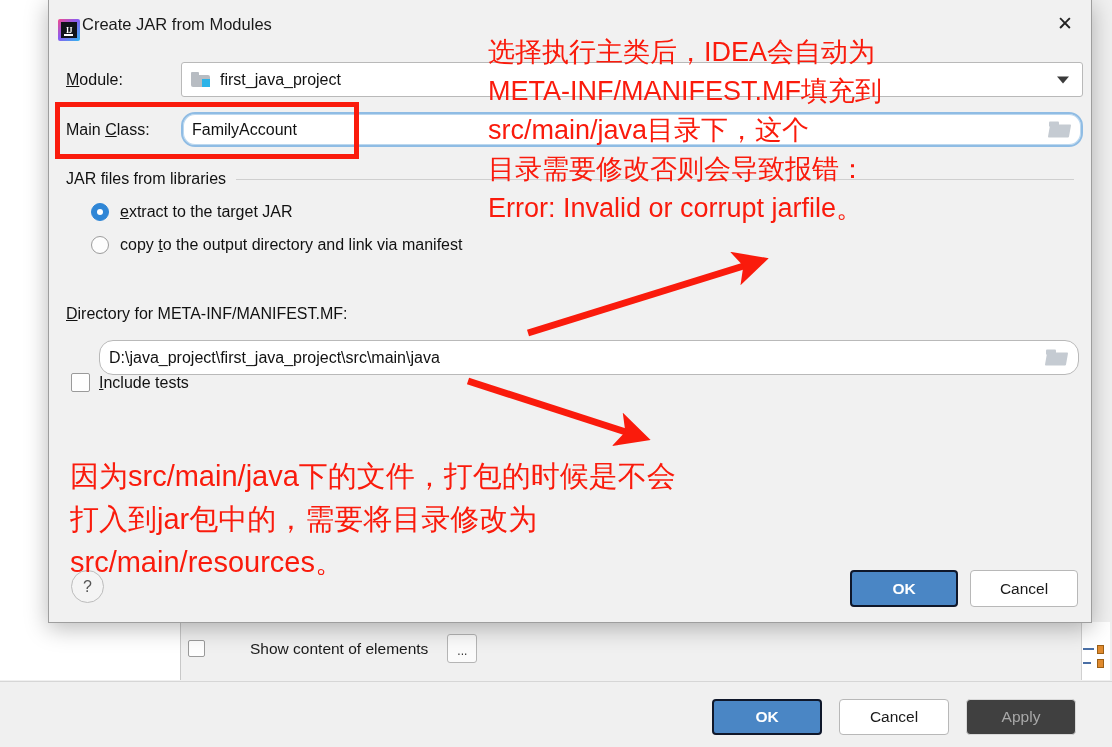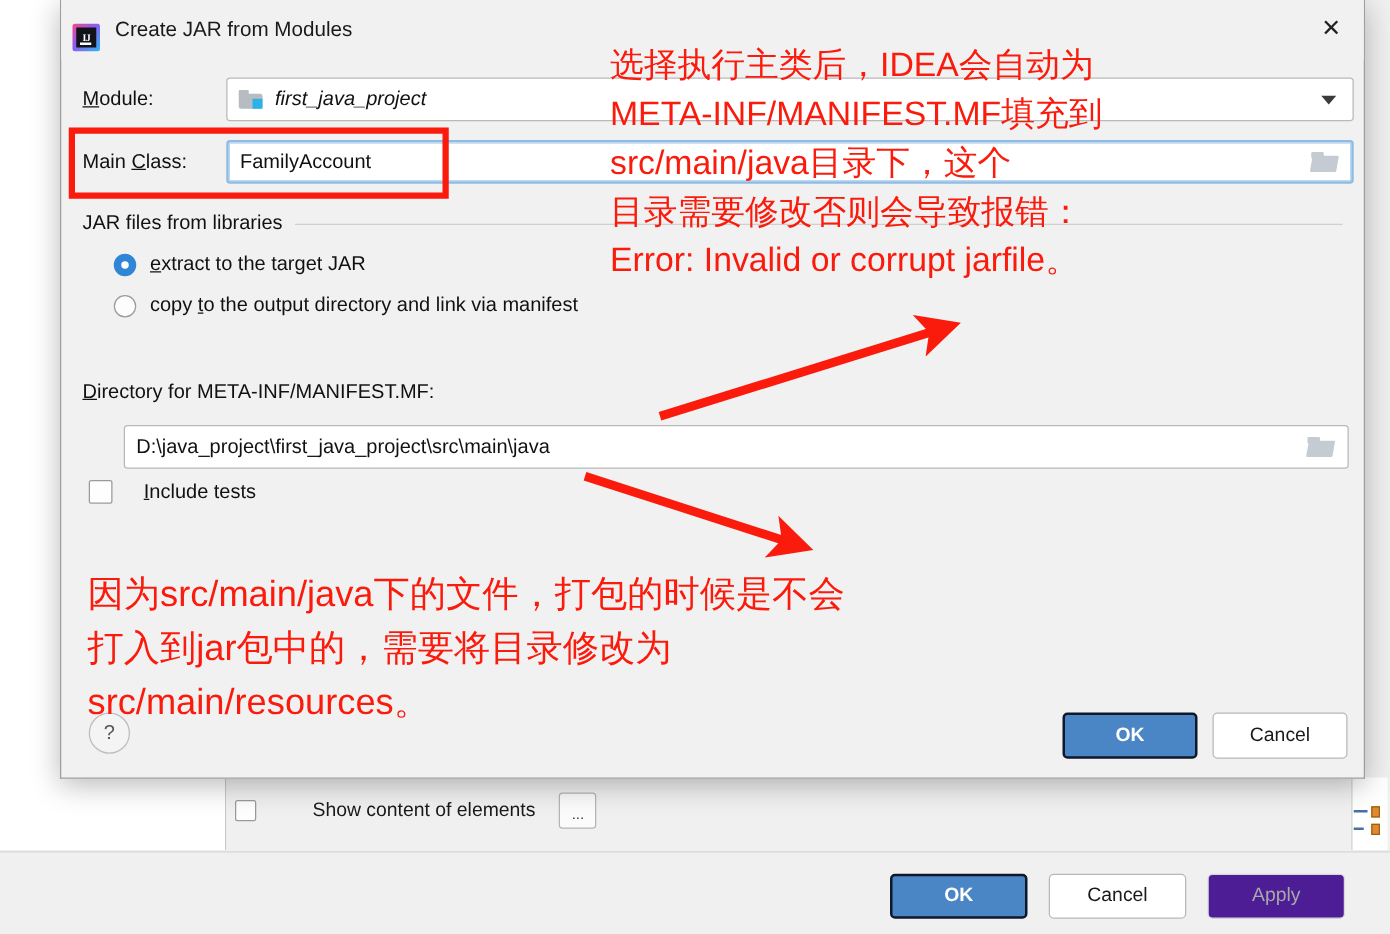--- a/index.html
+++ b/index.html
@@ -110,21 +110,21 @@
     background: #ffffff;
     color: #1a1a1a;
   }
   .btn.primary {
     background: #4a86c5;
     border: 2px solid #0f172a;
     color: #ffffff;
     font-weight: bold;
   }
   .btn.disabled {
-    background: #4c1d95;
+    background: #404040;
     border: 1px solid #d8d8d8;
     color: #a8a8a8;
   }
 
   #bg-buttons {
     position: absolute;
     left: 712px; top: 699px;
     display: flex;
     gap: 17px;
   }
@@ -173,21 +173,21 @@
     position: relative;
   }
   #ij-icon .inner::after {
     content: "";
     position: absolute;
     bottom: 2px; left: 3px;
     width: 9px; height: 2px;
     background: #ffffff;
   }
   #dlg-title {
-    margin-left: 12px;
+    margin-left: 2px;
     font-size: 16.5px;
     color: #1a1a1a;
   }
   #dlg-close {
     position: absolute;
     right: 8px; top: 6px;
     width: 36px; height: 34px;
     display: flex;
     align-items: center;
     justify-content: center;
@@ -213,21 +213,20 @@
   .combo {
     width: 902px; height: 35px;
     background: #ffffff;
     border: 1px solid #b9b9b9;
     border-radius: 3px;
     display: flex;
     align-items: center;
     padding: 0 16px 0 9px;
     box-sizing: border-box;
     position: relative;
-    font-style: italic;
   }
   .folder-mini {
     width: 19px; height: 15px;
     position: relative;
     flex: 0 0 auto;
   }
   .folder-mini .body {
     position: absolute;
     left: 0; top: 3px;
     width: 19px; height: 12px;
@@ -261,21 +260,21 @@
     border-right: 6px solid transparent;
     border-top: 7px solid #3b3b3b;
   }
 
   #row-mainclass { left: 17px; top: 112px; justify-content: space-between; }
   #row-mainclass .field-label { width: 115px; }
   .textfield {
     height: 35px;
     background: #ffffff;
     border: 1px solid #b9b9b9;
-    border-radius: 3px;
+    border-radius: 14px;
     display: flex;
     align-items: center;
     padding: 0 9px;
     font-size: 16px;
     color: #111;
     box-sizing: border-box;
     position: relative;
   }
   #mainclass-input {
     width: 902px;
@@ -361,24 +360,24 @@
     font-size: 16px;
     color: #111;
   }
   #dir-input {
     position: absolute;
     left: 50px; top: 340px;
     width: 980px;
   }
   #row-includetests {
     position: absolute;
-    left: 22px; top: 384px;
-    display: flex;
-    align-items: center;
-    gap: 25px;
+    left: 22px; top: 373px;
+    display: flex;
+    align-items: center;
+    gap: 9px;
   }
   #row-includetests .cb-box { width: 19px; height: 19px; }
   #row-includetests .cb-label { font-size: 16px; color: #111; }
 
   #help-btn {
     position: absolute;
     left: 22px; top: 570px;
     width: 31px; height: 31px;
     border-radius: 50%;
     border: 1px solid #bcbcbc;

